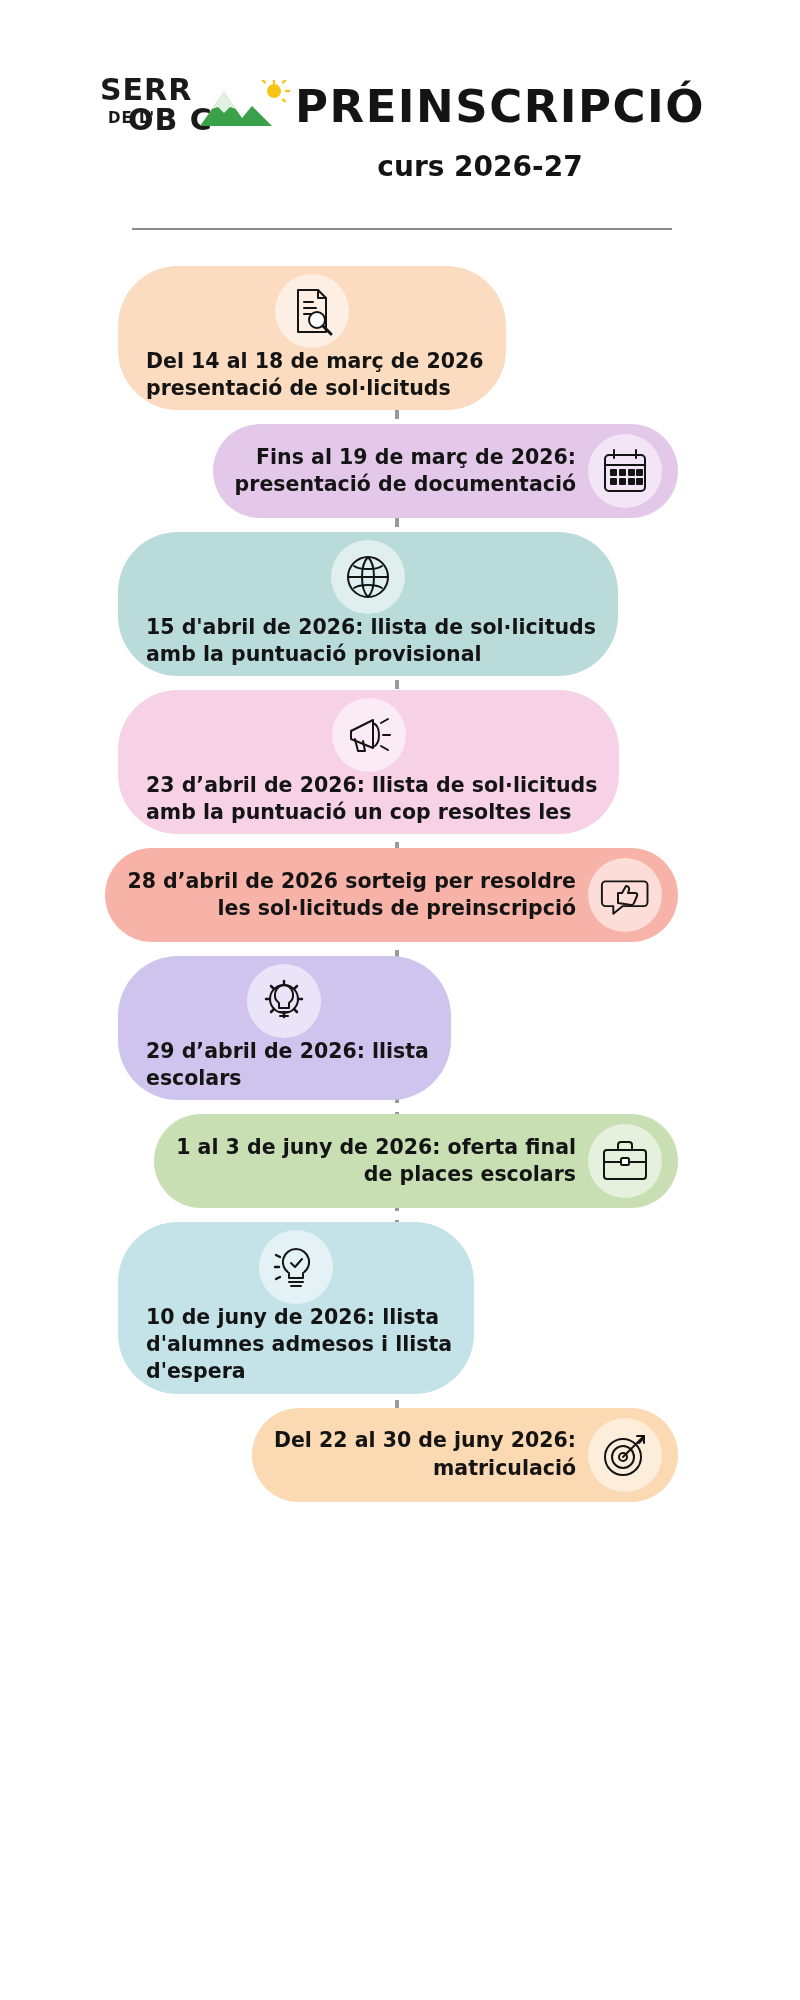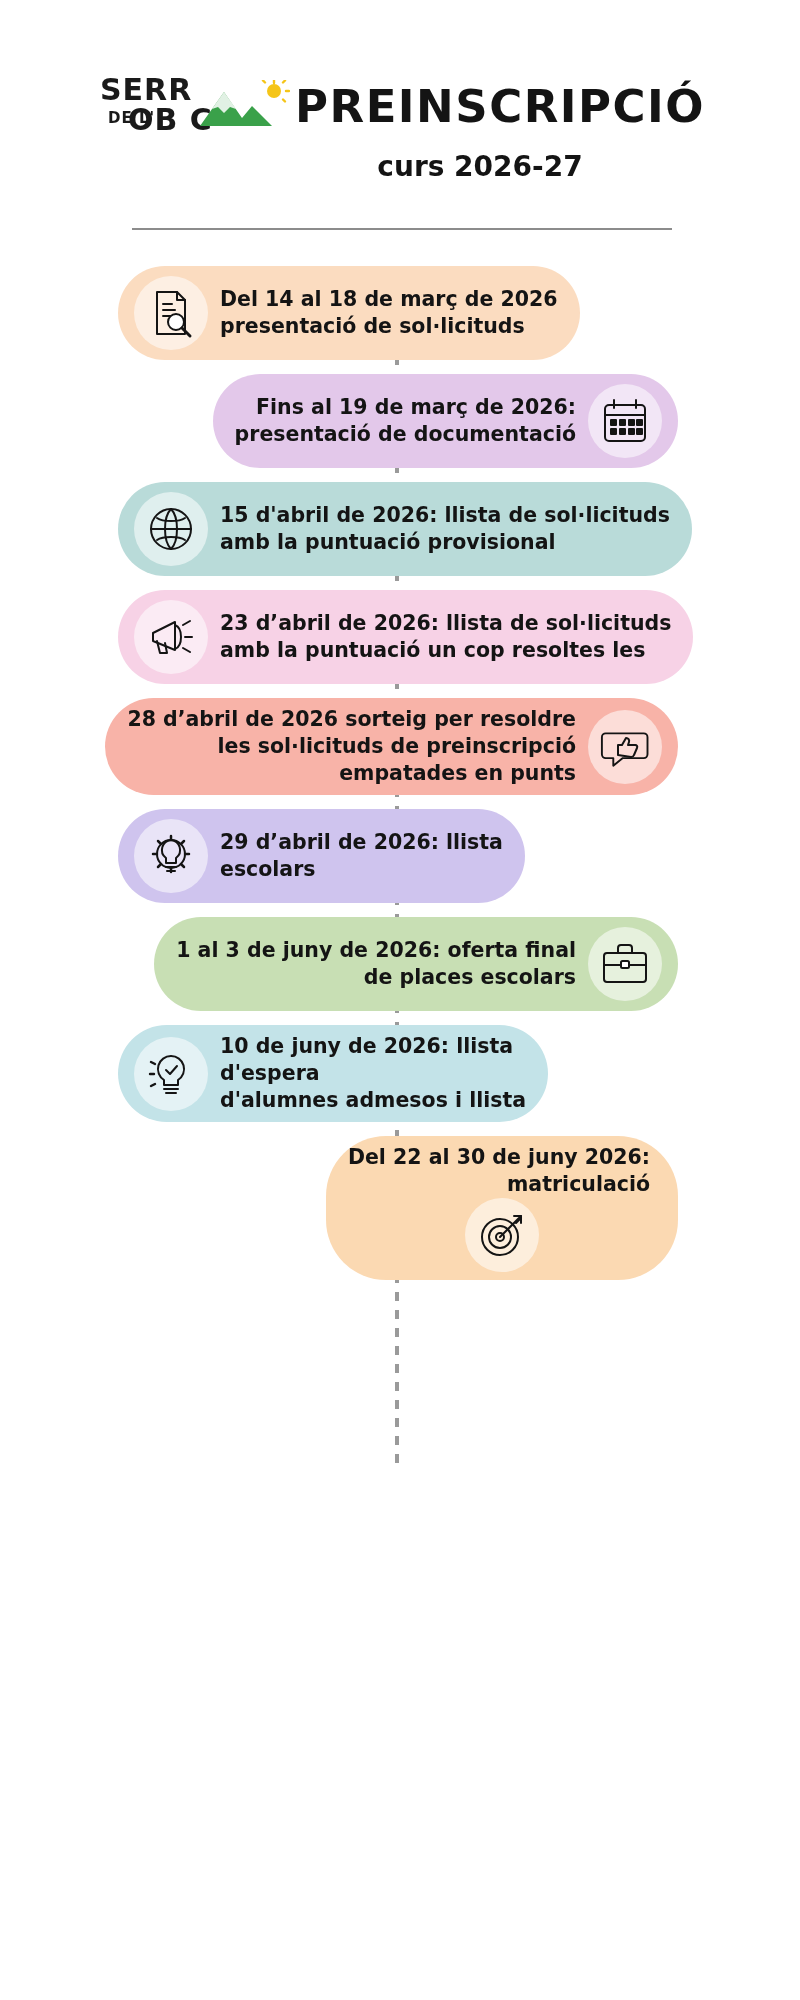--- a/index.html
+++ b/index.html
@@ -129,21 +129,21 @@
   .row.left  { justify-content: flex-start; }
   .row.right { justify-content: flex-end; }
 
   .pill {
     display: flex;
     align-items: center;
     border-radius: 60px;
     min-height: 94px;
     padding: 8px 16px;
   }
-  .row.left .pill  { margin-left: 38px; flex-direction: row; }
+  .row.left .pill  { margin-left: 38px; flex-direction: column; }
   .row.right .pill { margin-right: 42px; flex-direction: row; }
 
   .icon-badge {
     width: 74px;
     height: 74px;
     min-width: 74px;
     border-radius: 50%;
     background: rgba(255,255,255,0.55);
     display: flex;
     align-items: center;
@@ -270,21 +270,20 @@
             <div>23 d’abril de 2026: llista de sol·licituds</div>
             <div>amb la puntuació un cop resoltes les</div>
           </div>
         </div>
       </div>
       <div class="row right">
         <div class="pill" style="background: rgb(248, 179, 168);">
           <div class="pill-text">
             <div>28 d’abril de 2026 sorteig per resoldre</div>
             <div>les sol·licituds de preinscripció</div>
-            <div>empatades en punts</div>
           </div>
           <div class="icon-badge">
             <svg width="52" height="52" viewBox="0 0 52 52" fill="none" stroke="#141414" stroke-width="2" stroke-linecap="round" stroke-linejoin="round">
     <path d="M6 12 h40 a4 4 0 0 1 4 4 v18 a4 4 0 0 1 -4 4 h-22 l-10 8 v-8 H6 a4 4 0 0 1 -4 -4 V16 a4 4 0 0 1 4 -4 Z" transform="translate(1,1) scale(0.95)"></path>
     <path d="M19 34 v-10 h4 l4 -7 a3 3 0 0 1 3 4 l-1 3 h7 a2 2 0 0 1 2 3 l-3 7 a3 3 0 0 1 -3 2 Z"></path>
   </svg>
           </div>
         </div>
       </div>
       <div class="row left">
@@ -339,27 +338,27 @@
     <polyline points="21,22 25,26 32,18"></polyline>
     <g stroke-width="2.4">
                 <line x1="6" y1="14" x2="10" y2="16"></line>
                 <line x1="5" y1="26" x2="9" y2="26"></line>
                 <line x1="6" y1="38" x2="10" y2="36"></line>
               </g>
   </svg>
           </div>
           <div class="pill-text">
             <div>10 de juny de 2026: llista</div>
+            <div>d'alumnes admesos i llista</div>
             <div>d'espera</div>
-            <div>d'alumnes admesos i llista</div>
           </div>
         </div>
       </div>
       <div class="row right">
-        <div class="pill" style="background: rgb(251, 217, 178); flex-direction: column;">
+        <div class="pill" style="background: rgb(251, 217, 178);">
           <div class="pill-text">
             <div>Del 22 al 30 de juny  2026:</div>
             <div>matriculació</div>
           </div>
           <div class="icon-badge">
             <svg width="52" height="52" viewBox="0 0 52 52" fill="none" stroke="#141414" stroke-width="2" stroke-linecap="round" stroke-linejoin="round">
     <circle cx="24" cy="28" r="18"></circle>
               <circle cx="24" cy="28" r="11"></circle>
               <circle cx="24" cy="28" r="4"></circle>
     <line x1="24" y1="28" x2="45" y2="7"></line>

